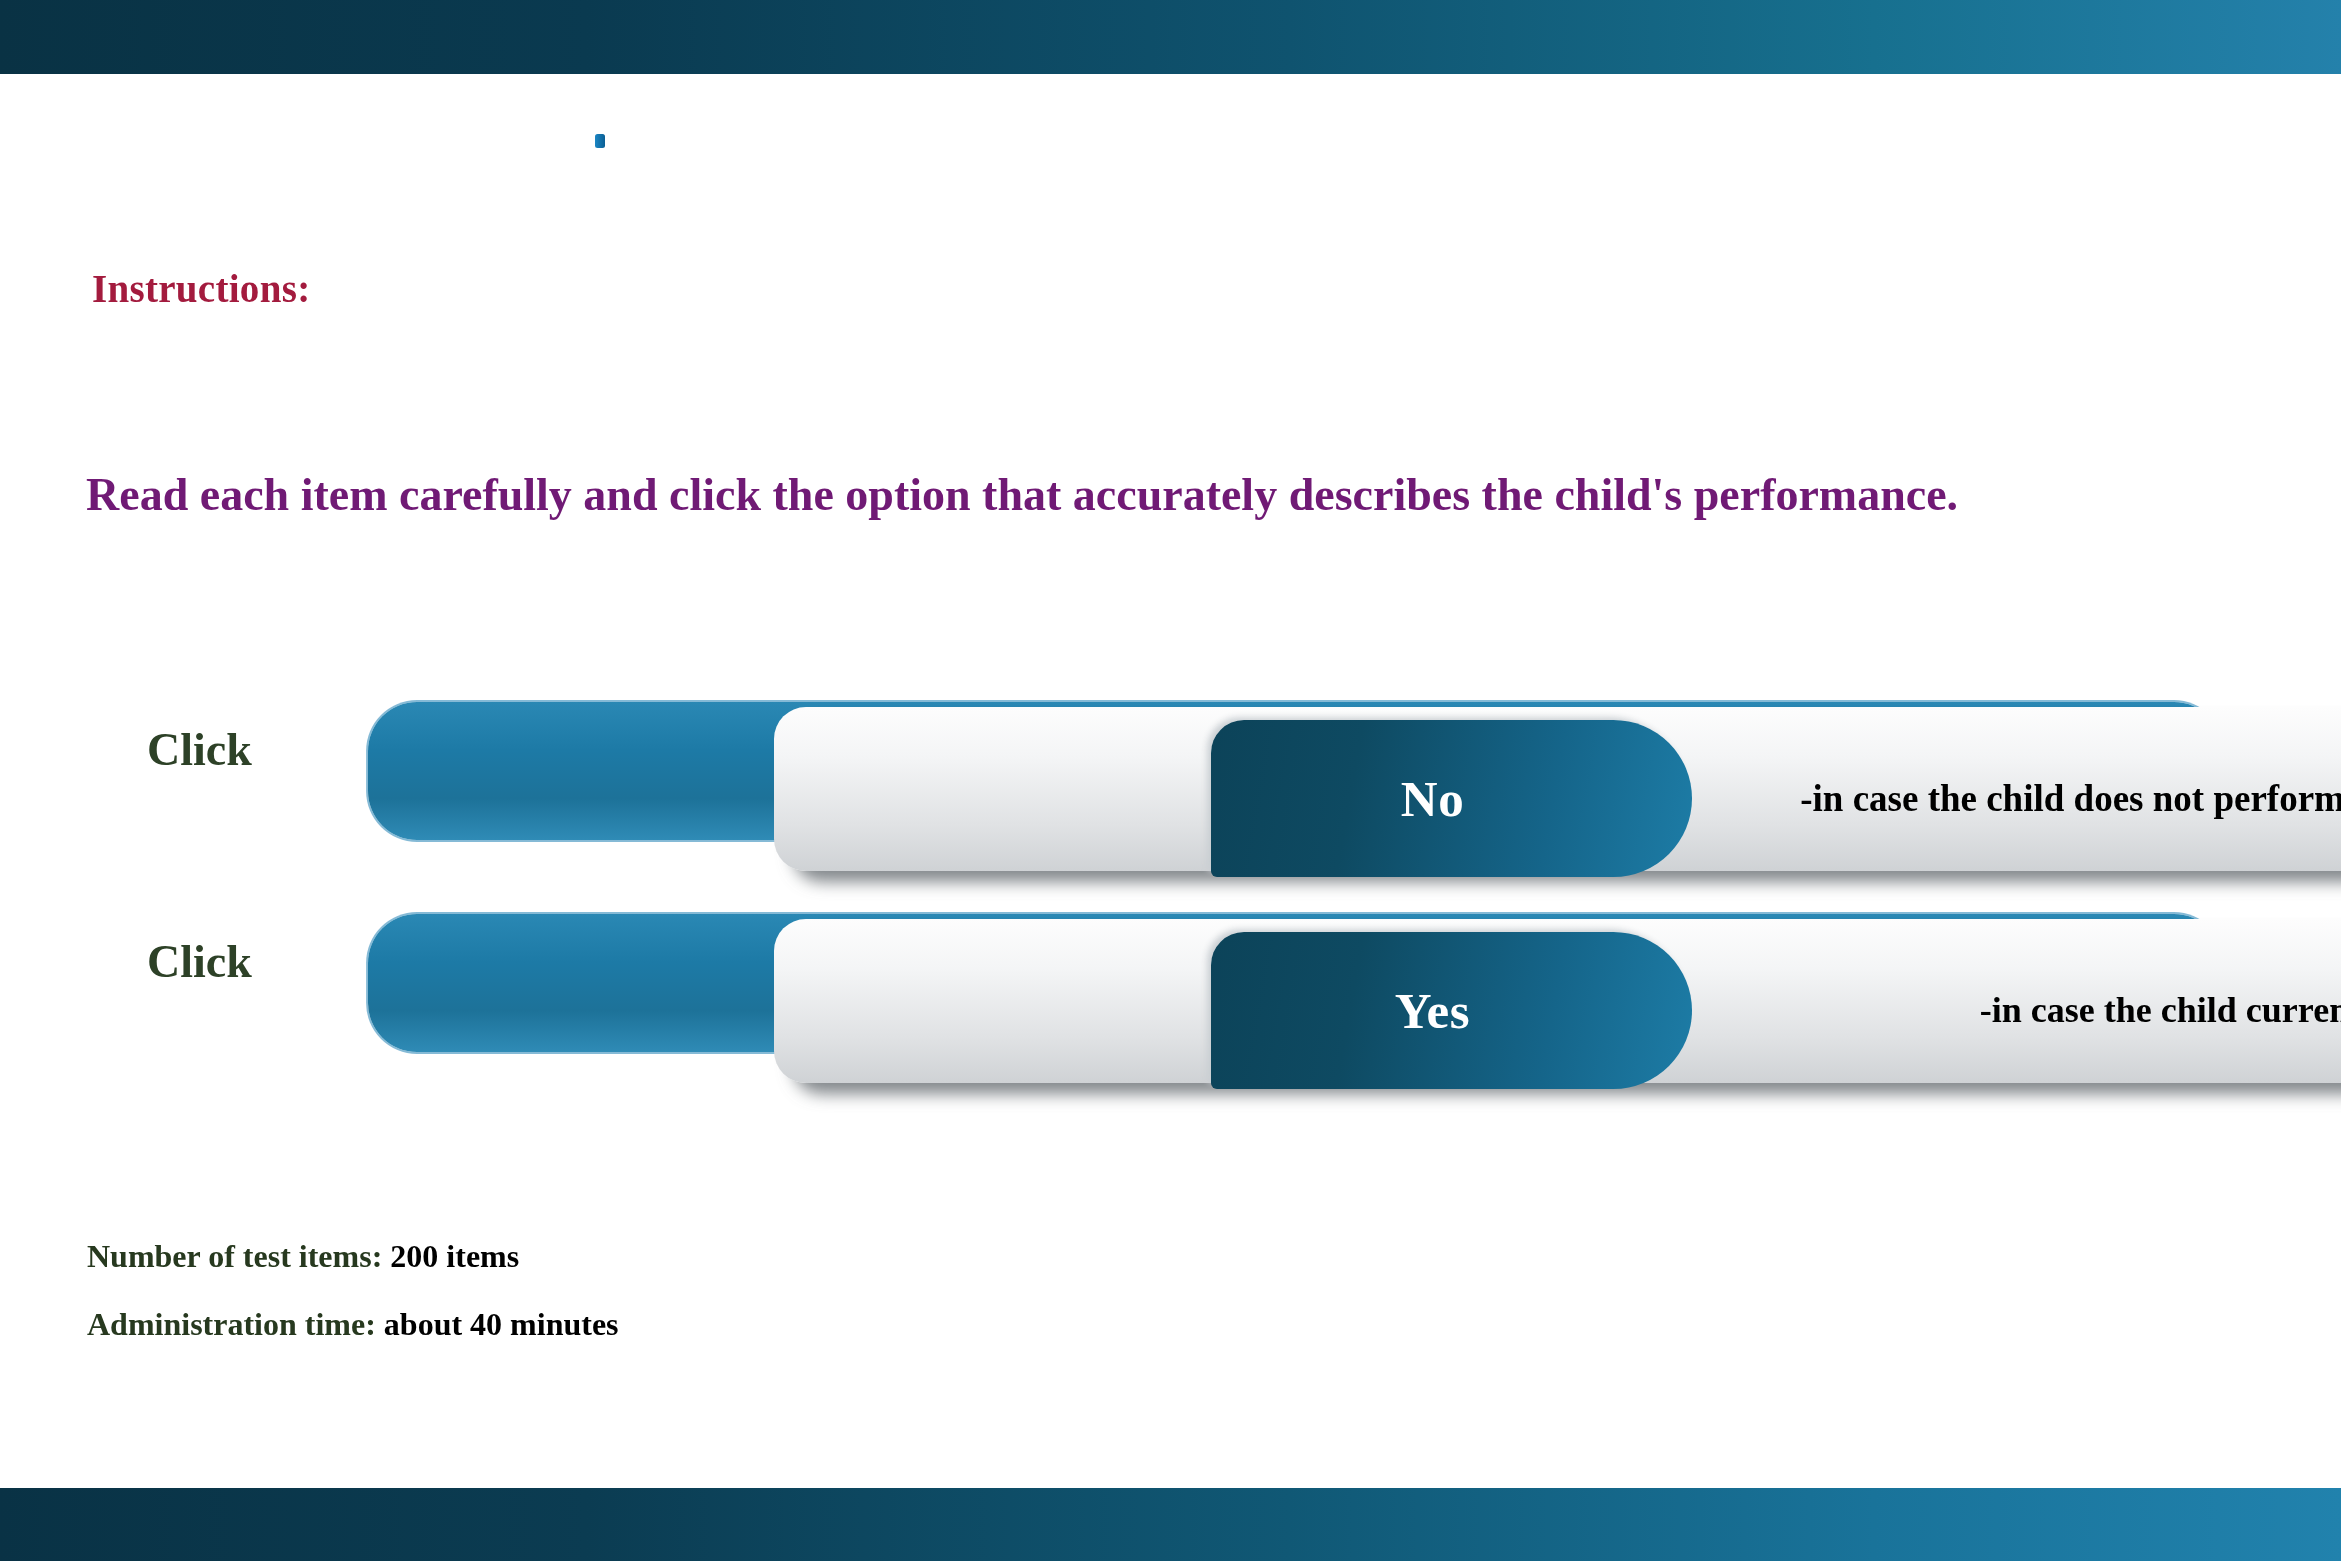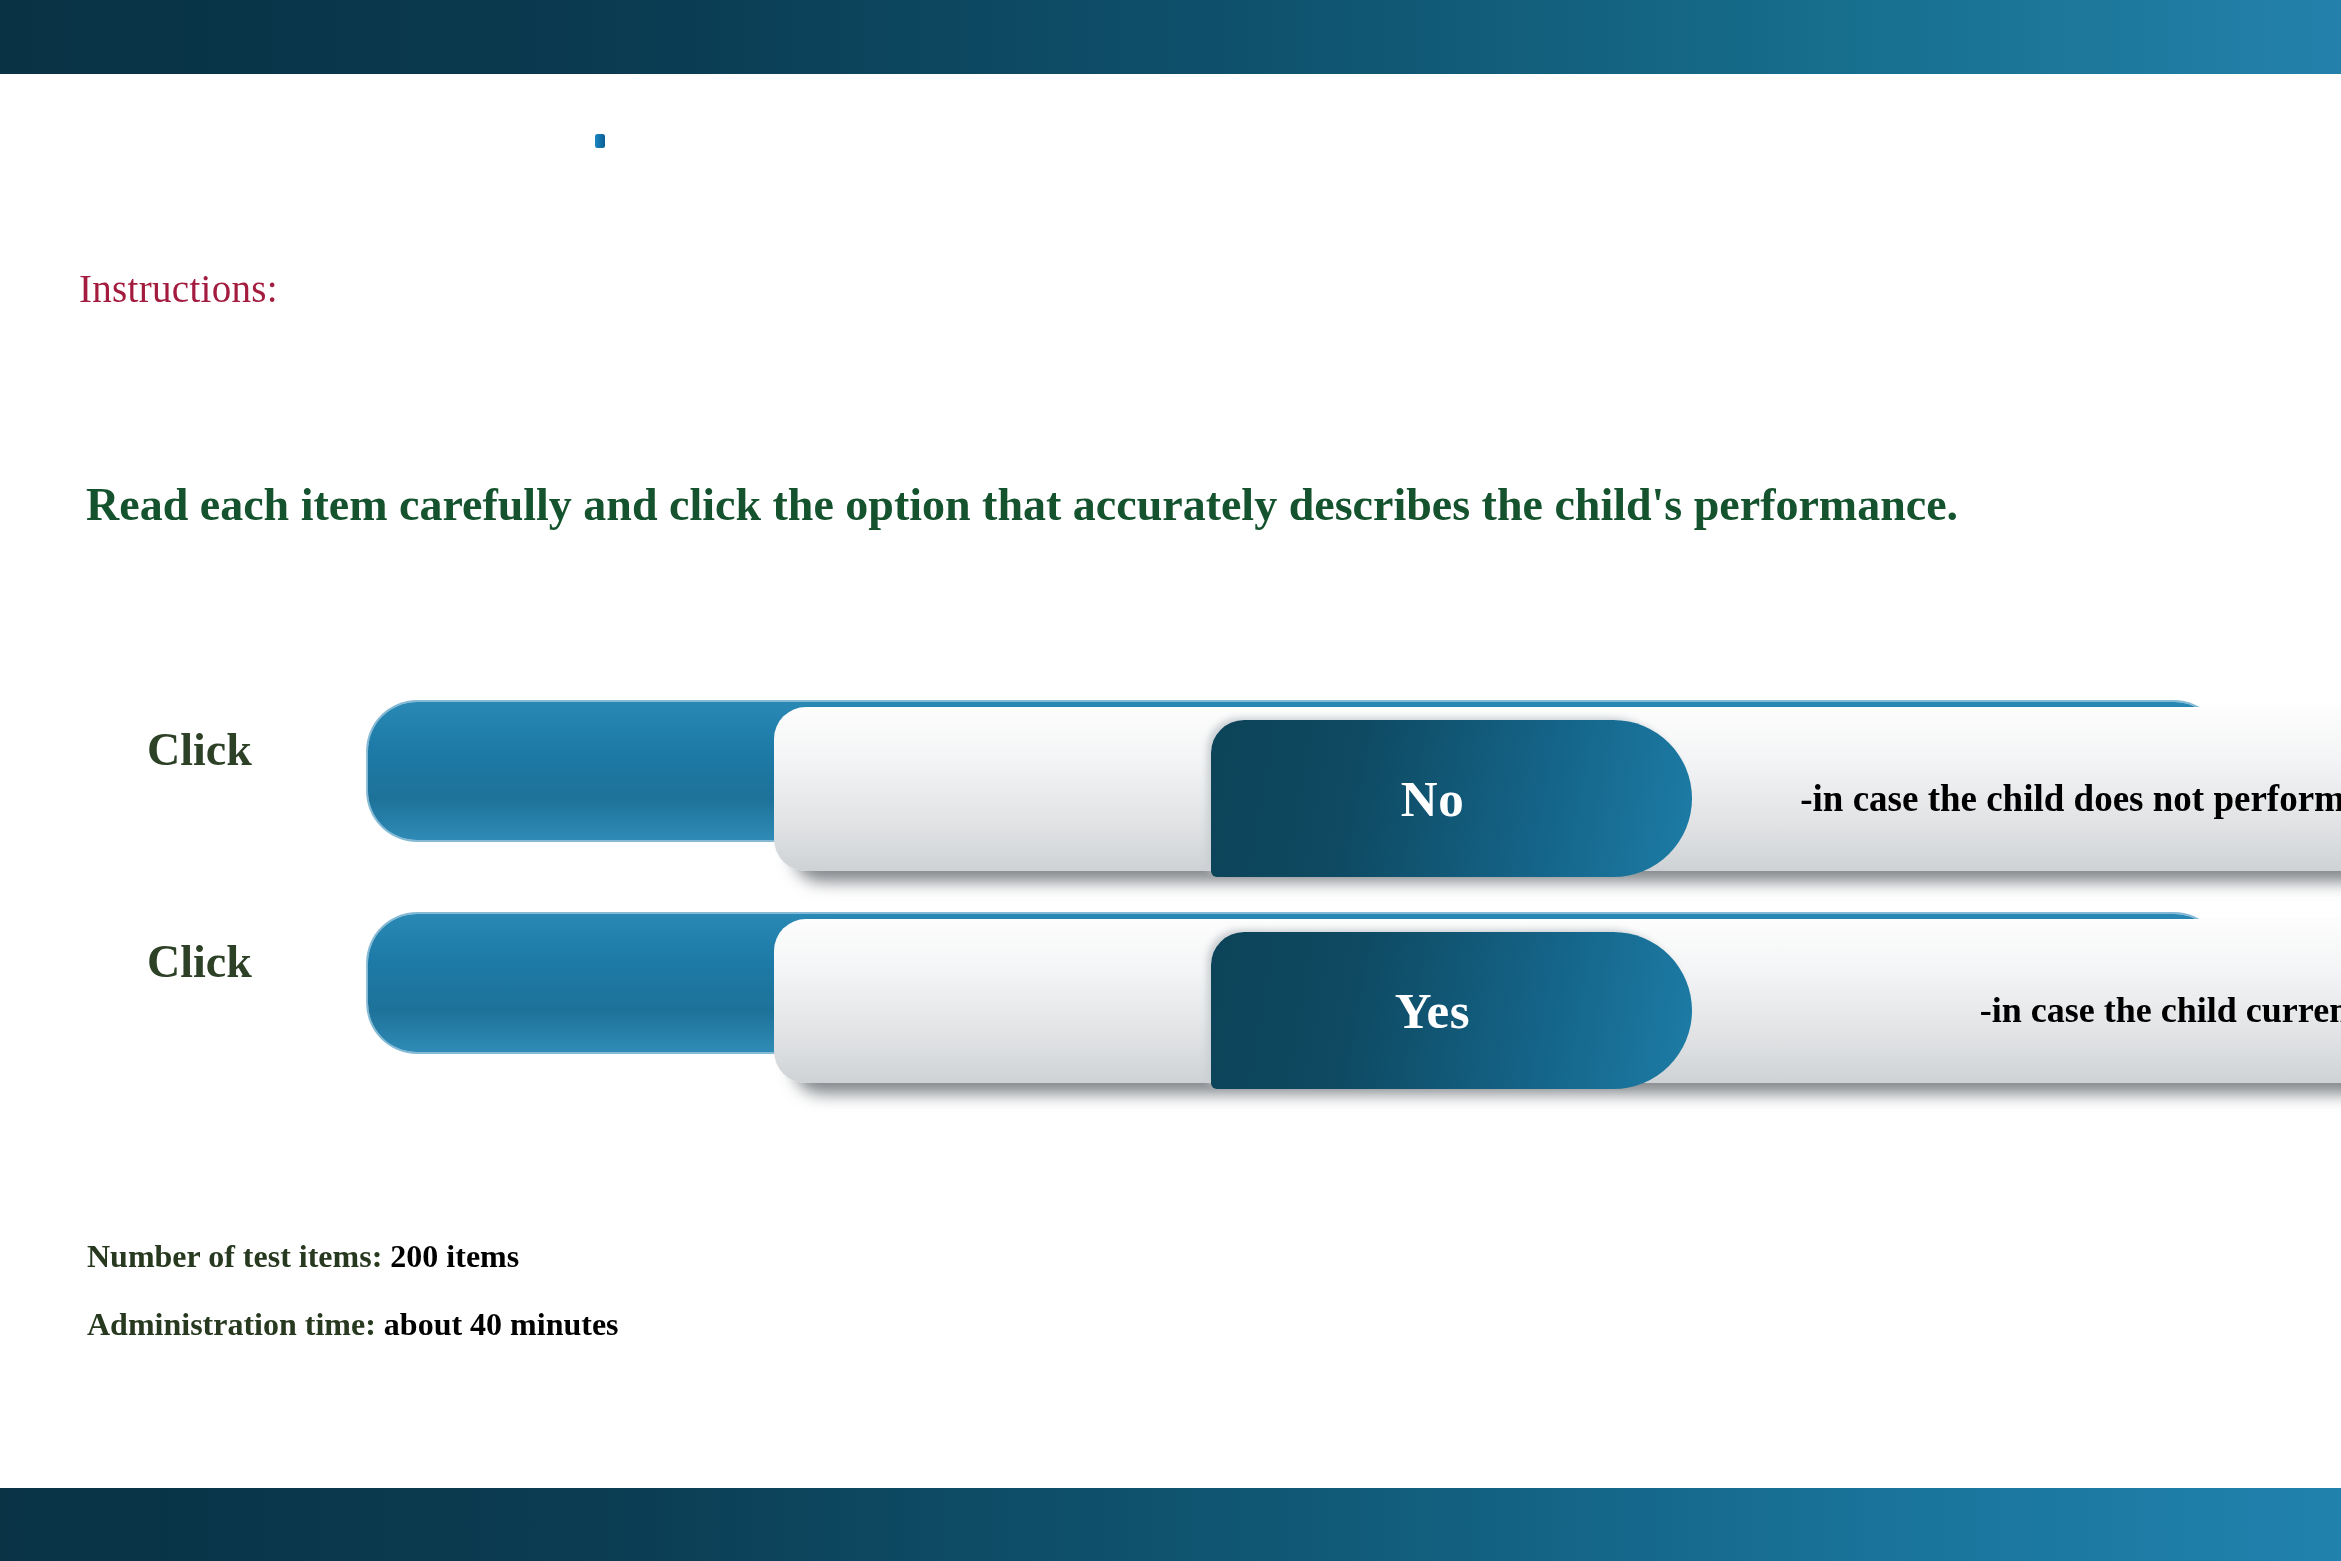--- a/index.html
+++ b/index.html
@@ -34,34 +34,34 @@
     position: absolute;
     left: 595px; top: 134px;
     width: 10px; height: 13.7px;
     border-radius: 2.5px;
     background: linear-gradient(90deg, #1b86c4 0%, #0b5f94 100%);
   }
 
   
   .instructions-heading {
     position: absolute;
-    left: 79px; top: 240px;
+    left: 92px; top: 240px;
     font-size: 39px;
-    font-weight: normal;
+    font-weight: bold;
     color: #a31b3e;
     letter-spacing: 0.3px;
     white-space: nowrap;
   }
   .intro-text {
     position: absolute;
-    left: 86px; top: 430px;
+    left: 86px; top: 420px;
     width: 2136px;
     font-size: 46px;
     font-weight: bold;
-    color: #14532d;
+    color: #701a75;
     line-height: 1.28;
   }
 
   
   .options {
     position: absolute;
     left: 0; top: 674px;
     width: 2342px; height: 437px;
   }
   .opt-row {

